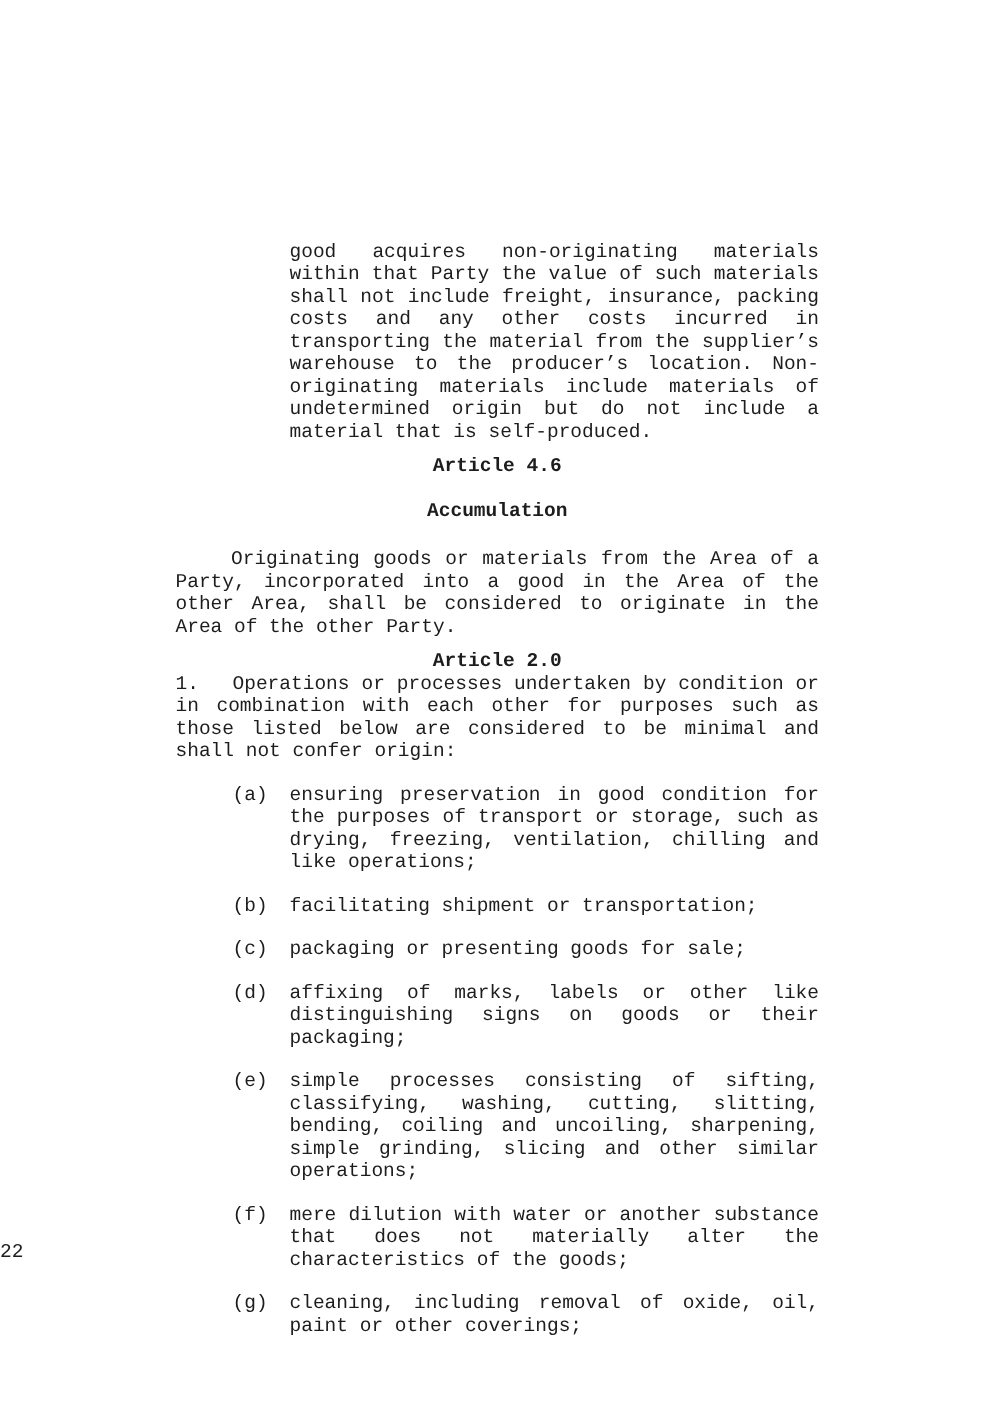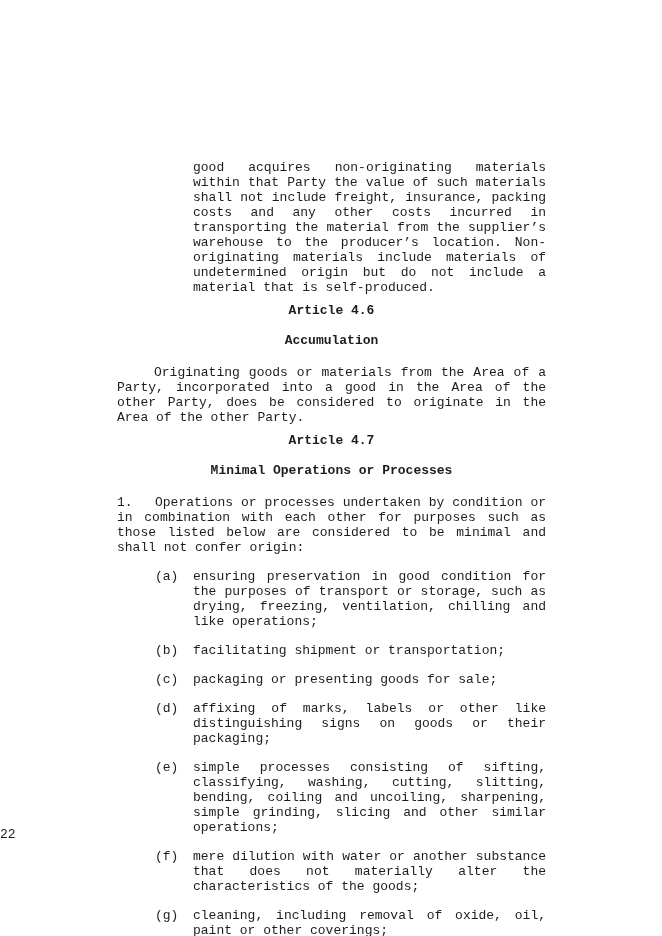--- a/index.html
+++ b/index.html
@@ -78,25 +78,24 @@
 
 <div class="page">
   <div class="content">
 
     <p class="block-indent">good acquires non-originating materials within that Party the value of such materials shall not include freight, insurance, packing costs and any other costs incurred in transporting the material from the supplier’s warehouse to the producer’s location.  Non-originating materials include materials of undetermined origin but do not include a material that is self-produced.</p>
 
     <p class="article-heading">Article 4.6</p>
 
     <p class="article-title">Accumulation</p>
 
-    <p class="body-para"><span class="first-indent"></span><span>Originating goods or materials from the Area of a Party, incorporated into a good in the Area of the other Party, does be considered to originate in the Area of the other Party.</span></p>
+    <p class="body-para"><span class="first-indent"></span><span>Originating goods or materials from the Area of a Party, incorporated into a good in the Area of the other Area, shall be considered to originate in the Area of the other Party.</span></p>
 
-    <p class="article-heading">Article 4.7</p>
+    <p class="article-heading">Article 2.0</p>
 
-    <p class="article-title">Minimal Operations or Processes</p>
 
     <p class="body-para"><span class="clause-num">1.</span><span>Operations or processes undertaken by condition or in combination with each other for purposes such as those listed below are considered to be minimal and shall not confer origin:</span></p>
 
     <div class="list">
 
       <div class="list-item">
         <span class="item-label">(a)</span>
         <span>ensuring preservation in good condition for the purposes of transport or storage, such as drying, freezing, ventilation, chilling and like operations;</span>
       </div>
 

